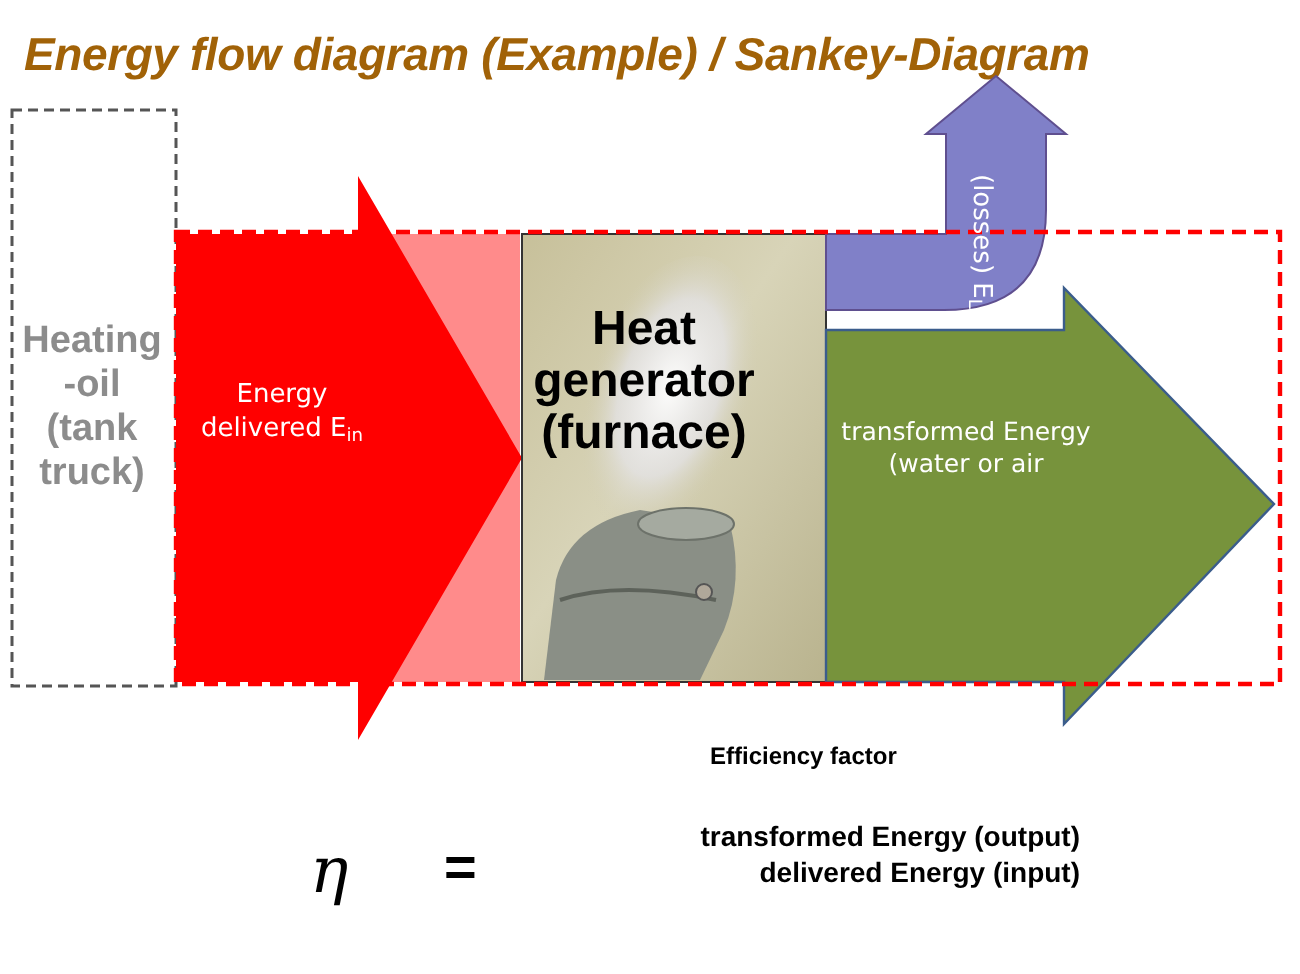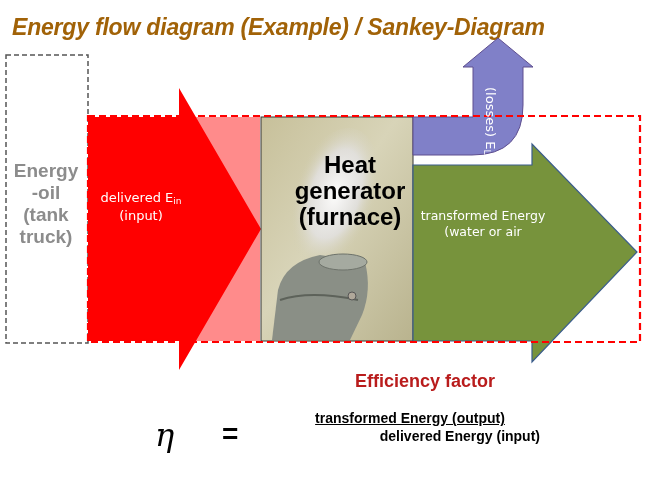--- a/index.html
+++ b/index.html
@@ -2,29 +2,29 @@
 <html><head>
 <meta charset="utf-8">
 <style>
   html, body { margin:0; padding:0; background:#ffffff; }
   body { width:650px; height:487px; position:relative; overflow:hidden; font-family:"Liberation Sans", sans-serif; }
   .title { position:absolute; left:12px; top:14px; font-size:23px; font-weight:bold; font-style:italic; color:#a16207; white-space:nowrap; letter-spacing:-0.2px; }
   svg.diagram { position:absolute; left:0; top:0; }
   .lbl { position:absolute; text-align:center; line-height:1.15; }
   .source-lbl { left:8px; top:160px; width:76px; font-size:19px; font-weight:bold; color:#8c8c8c; }
   .input-lbl { left:86px; top:190px; width:110px; font-size:13px; color:#ffffff; font-family:"DejaVu Sans", sans-serif; line-height:1.3; }
-  .gen-lbl { left:262px; top:152px; width:120px; font-size:24px; font-weight:bold; color:#000000; line-height:1.08;margin-left:28px; }
+  .gen-lbl { left:262px; top:152px; width:120px; font-size:24px; font-weight:bold; color:#000000; line-height:1.08; }
   .output-lbl { left:412px; top:208px; width:142px; font-size:12.5px; color:#ffffff; font-family:"DejaVu Sans", sans-serif; line-height:1.3; }
   .loss-lbl { position:absolute; left:476px; top:87px; width:70px; font-size:13px; color:#ffffff; font-family:"DejaVu Sans", sans-serif; transform-origin:0 0; transform:rotate(90deg) translate(0,-22px); white-space:nowrap; }
   sub { font-size:0.7em; vertical-align:-0.25em; }
-  .eff-title { position:absolute; left:355px; top:371px; font-size:18px; font-weight:bold; color:#b91c1c; }
+  .eff-title { position:absolute; left:355px; top:371px; font-size:12px; font-weight:bold; color:#000000; }
   .eta { position:absolute; left:155px; top:416px; font-size:32px; font-style:italic; font-family:"DejaVu Serif", serif; color:#000; }
   .eq { position:absolute; left:222px; top:418px; font-size:28px; font-weight:bold; color:#000; }
   .frac { position:absolute; left:280px; top:410px; width:260px; text-align:center; font-size:14px; font-weight:bold; color:#000; }
-  .num { text-decoration:underline; display:block; }
+  .num { display:block;text-align:right; }
   .den { display:block; margin-top:2px;text-align:right; }
 </style>
 </head>
 <body>
 
 <div class="title">Energy flow diagram  (Example) / Sankey-Diagram</div>
 
 <svg class="diagram" width="650" height="487" viewBox="0 0 650 487">
   <defs>
     <linearGradient id="flame" x1="0" y1="0" x2="1" y2="1">
@@ -55,29 +55,29 @@
   </g>
 
   <path d="M413,117 L413,155 L472,155 Q523,155 523,105 L523,67 L533,67 L498,38 L463,67 L473,67 L473,117 Z" fill="#8080c8" stroke="#5f4f8f" stroke-width="1"></path>
 
   <polygon points="413,165 532,165 532,144 637,252 532,362 532,341 413,341" fill="#77933c" stroke="#3b5d8c" stroke-width="1.2"></polygon>
 
   <rect x="88" y="116" width="552" height="226" fill="none" stroke="#ff0000" stroke-width="2.2" stroke-dasharray="7,4"></rect>
 </svg>
 
 <div class="lbl source-lbl">
-  <div>Energy</div>
+  <div>Heating</div>
   <div>-oil</div>
   <div>(tank</div>
   <div>truck)</div>
 </div>
 
 <div class="lbl input-lbl">
+  <div>Energy</div>
   <div><span>delivered E</span><sub>in</sub></div>
-  <div>(input)</div>
 </div>
 
 <div class="lbl gen-lbl">
   <div>Heat</div>
   <div>generator</div>
   <div>(furnace)</div>
 </div>
 
 <div class="loss-lbl"><span>(losses) E</span><sub>L</sub></div>
 

